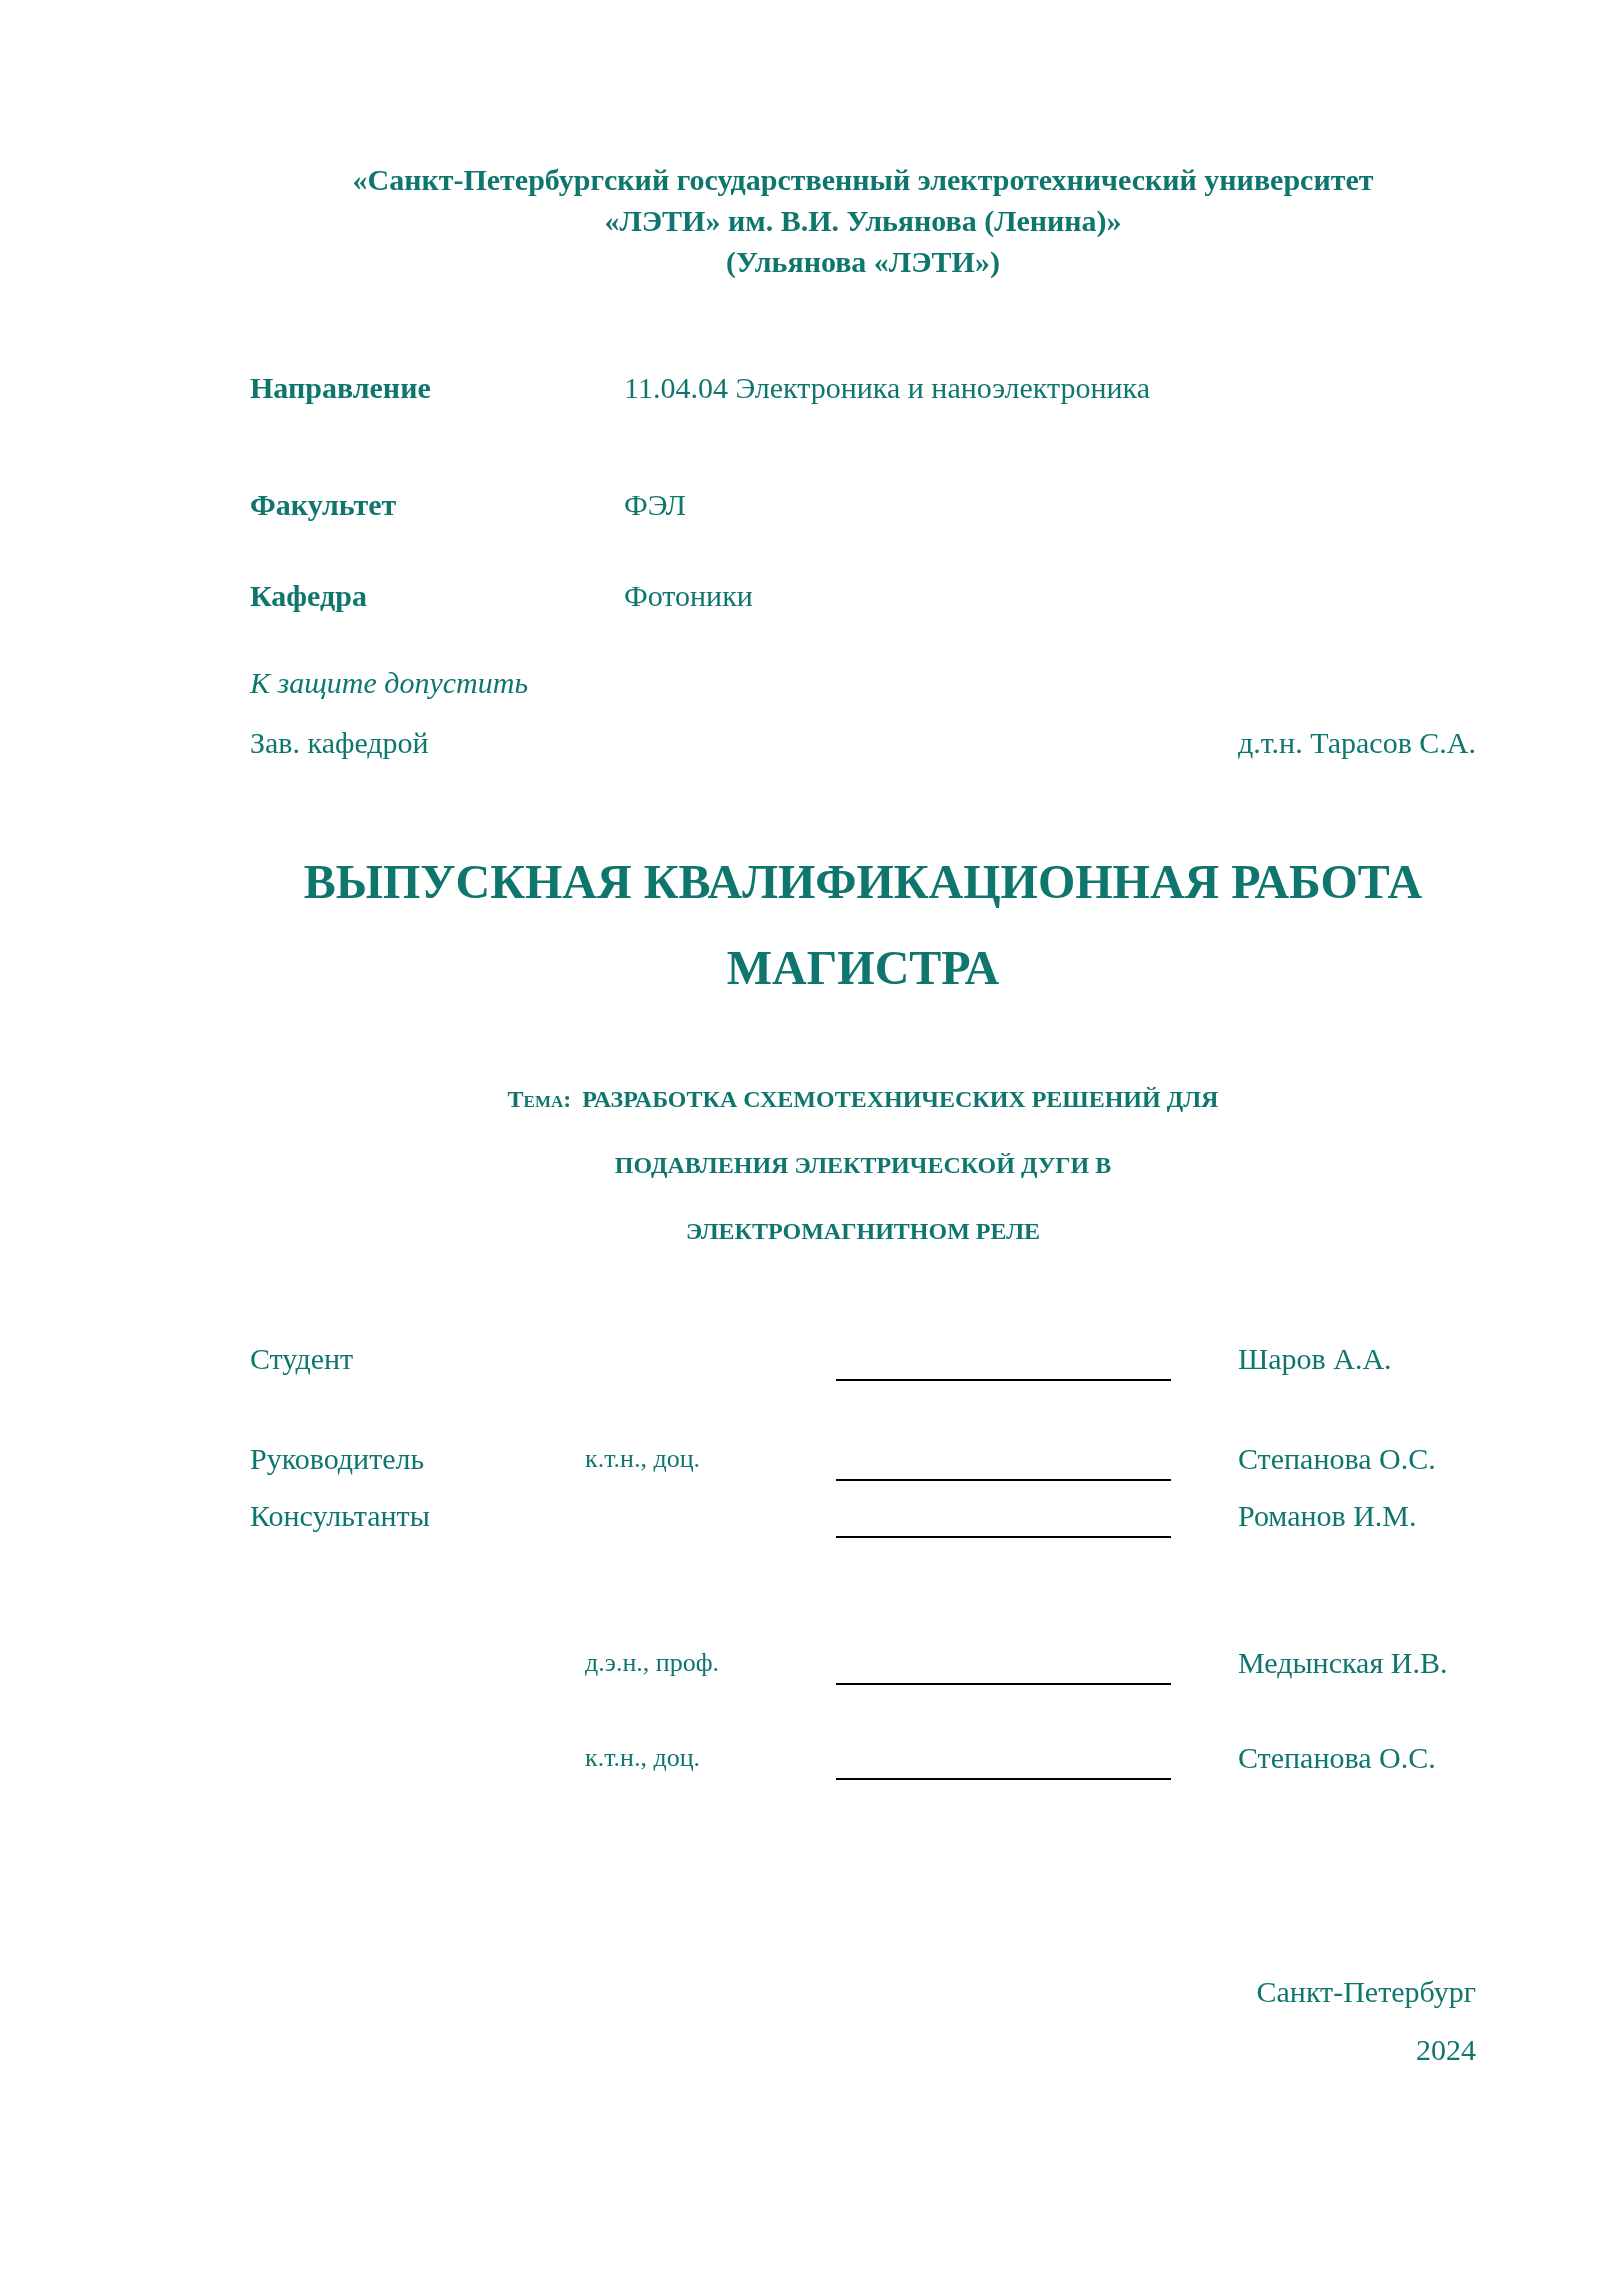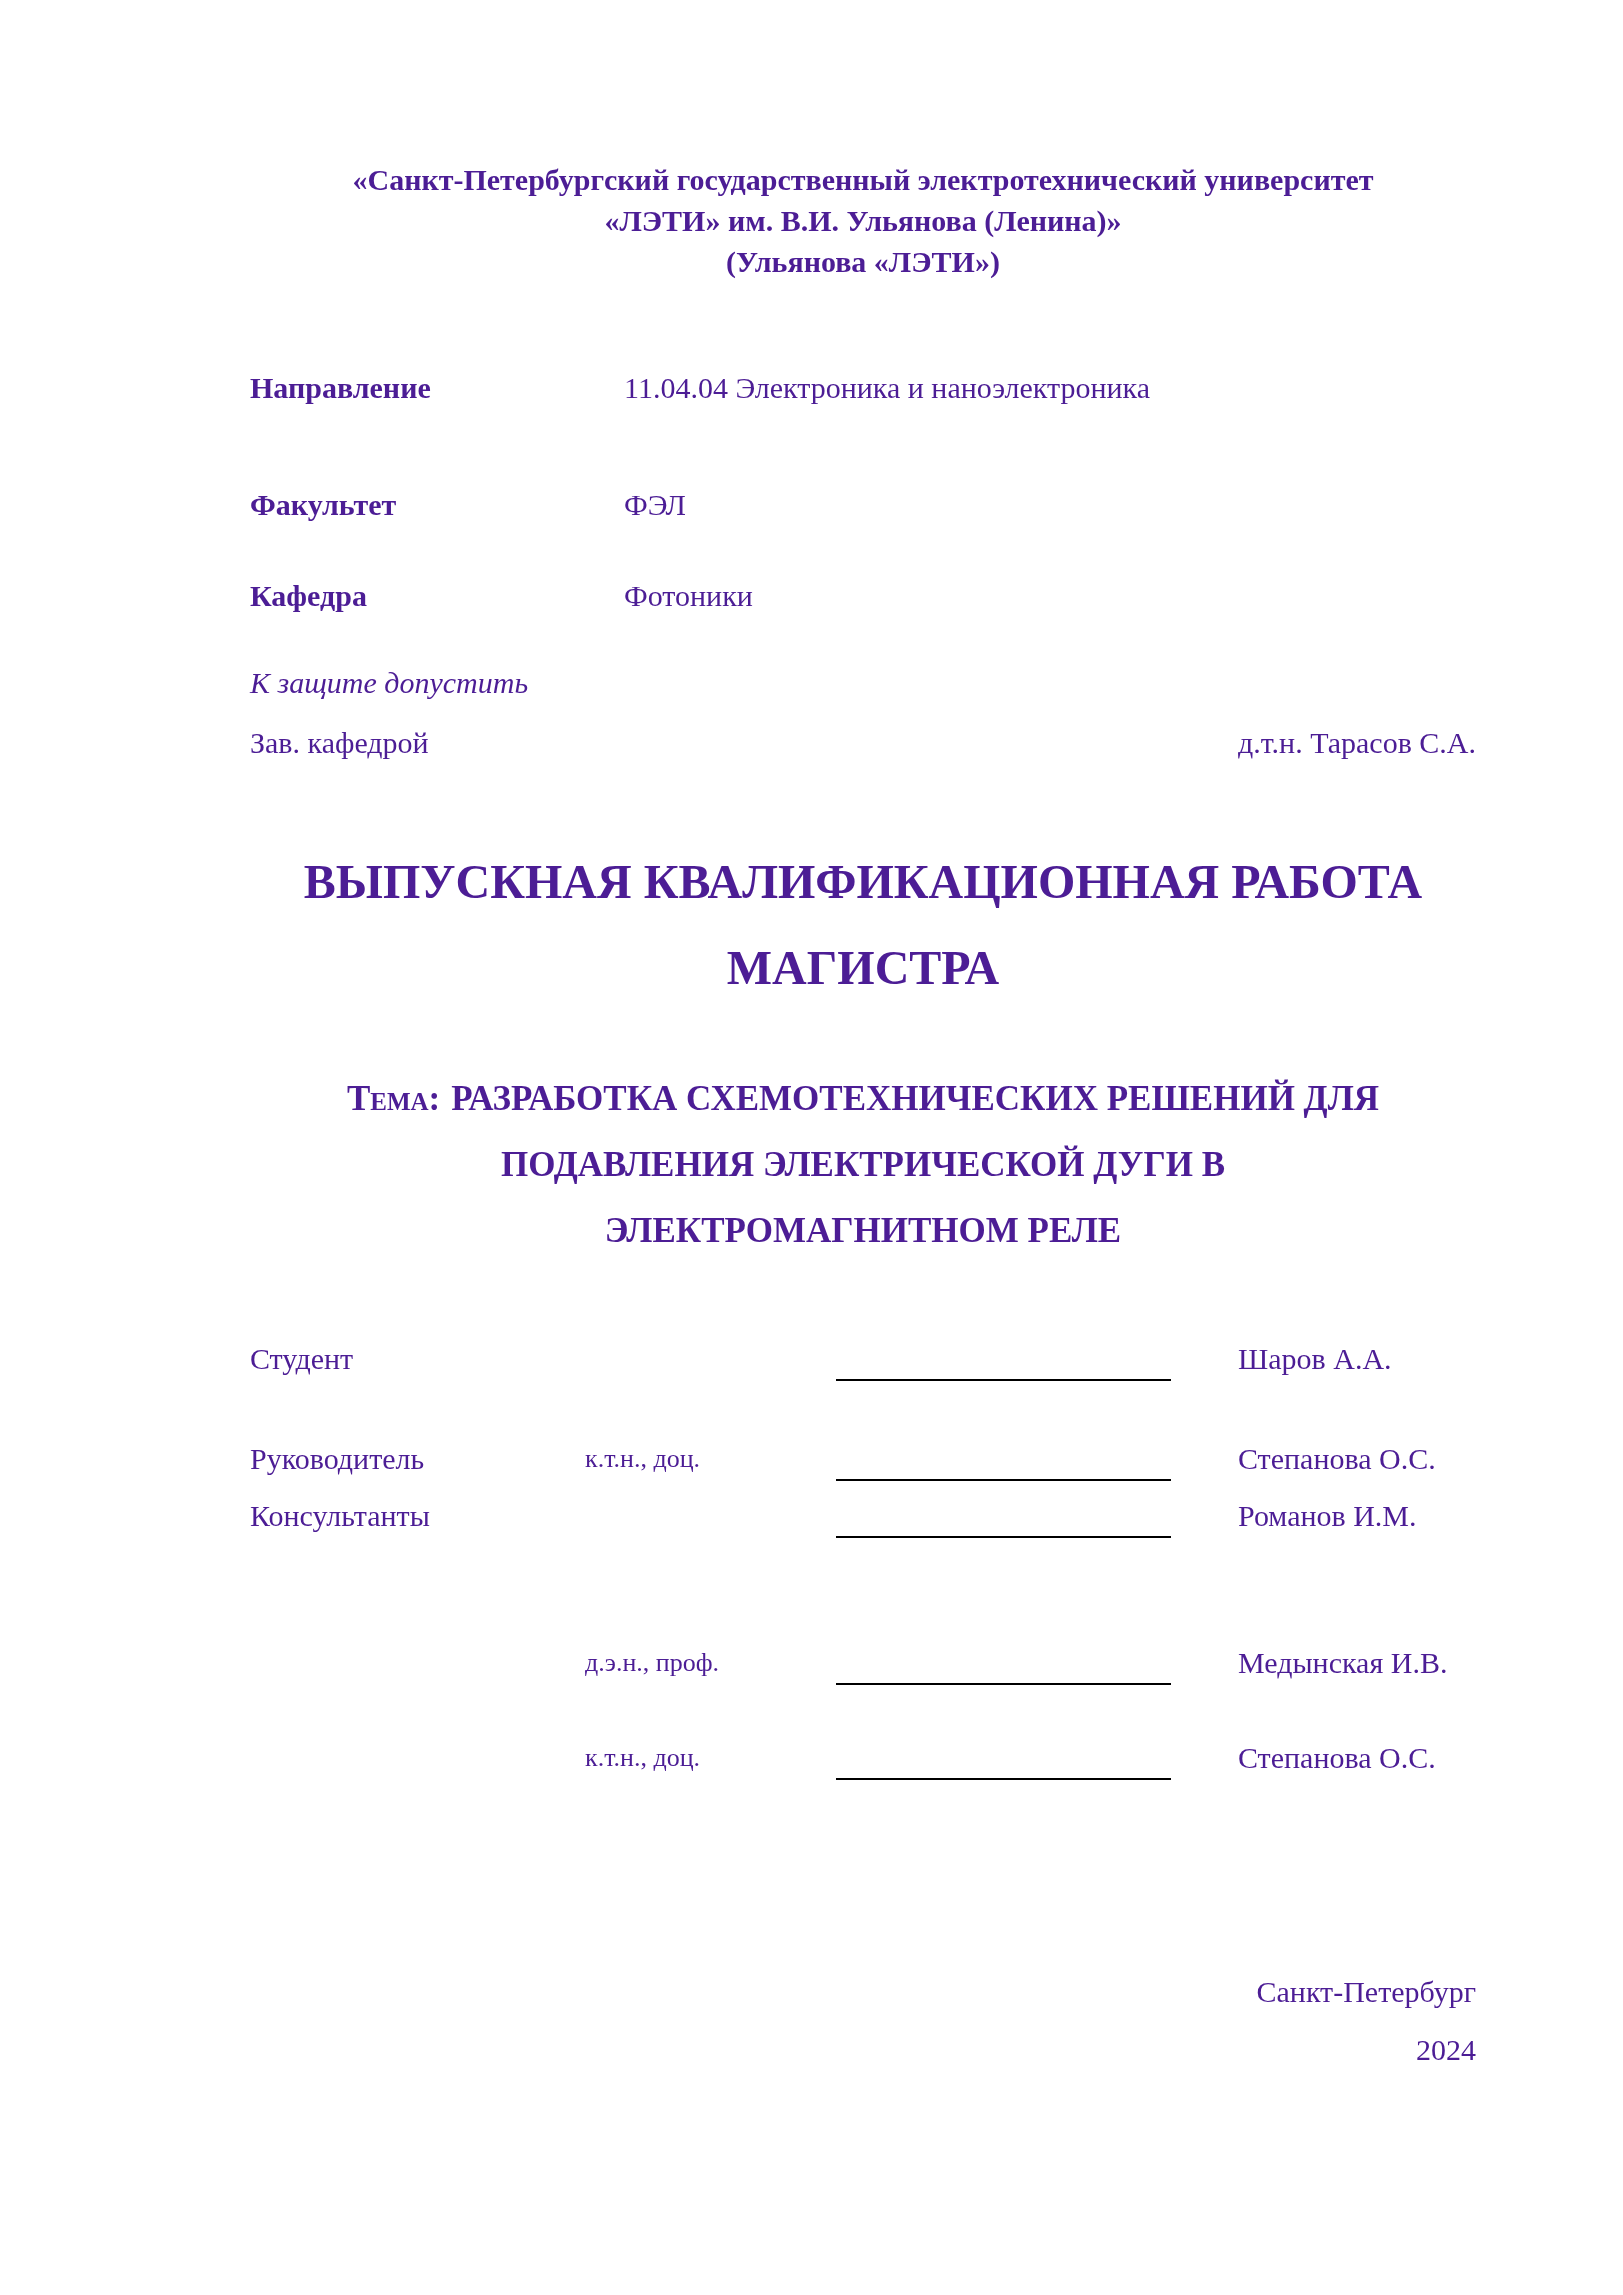--- a/index.html
+++ b/index.html
@@ -5,21 +5,21 @@
   html, body {
     margin: 0;
     padding: 0;
     background: #ffffff;
   }
   .page {
     position: relative;
     width: 1623px;
     height: 2295px;
     background: #ffffff;
-    color: #4c1d95;
+    color: #0f766e;
     font-family: "Liberation Serif", "DejaVu Serif", serif;
     overflow: hidden;
   }
   
   .block {
     position: absolute;
     left: 250px;
     width: 1226px;
   }
 
@@ -79,21 +79,21 @@
     top: 839px;
     font-size: 48px;
     line-height: 86px;
     font-weight: bold;
     text-align: center;
     margin: 0;
   }
 
   .topic {
     top: 1066px;
-    font-size: 35px;
+    font-size: 24px;
     line-height: 66px;
     font-weight: bold;
     text-align: center;
     margin: 0;
   }
   .topic-prefix {
     font-variant: small-caps;
     margin-right: 11px;
   }
 

